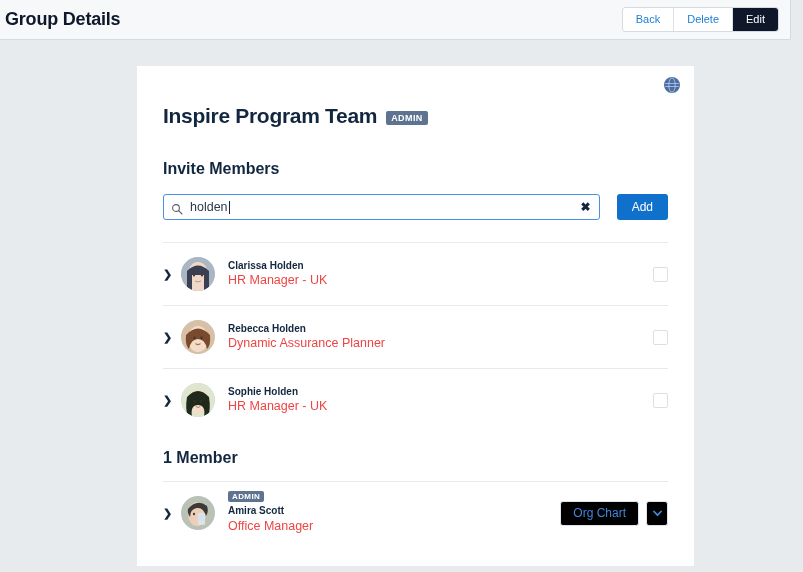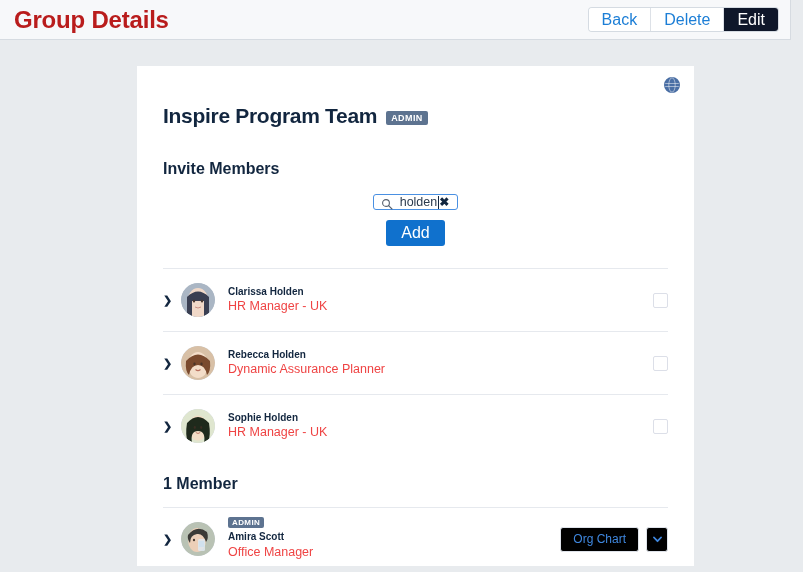--- a/index.html
+++ b/index.html
@@ -23,24 +23,24 @@
     width: 791px;
     height: 40px;
     background: #f7f8fa;
     border-bottom: 1px solid #d6dbe1;
     border-right: 1px solid #d6dbe1;
     box-sizing: border-box;
     display: flex;
     align-items: center;
   }
   .page-title {
-    font-size: 24px;
-    font-weight: bold;
-    color: #b91c1c;
-    margin-left: 14px;
+    font-size: 18px;
+    font-weight: bold;
+    color: #0f172a;
+    margin-left: 5px;
     letter-spacing: -0.2px;
     white-space: nowrap;
   }
   .topbar-actions {
     margin-left: auto;
     margin-right: 12px;
     display: flex;
     align-items: center;
   }
   .btn-group {
@@ -49,21 +49,21 @@
     border-radius: 3px;
     overflow: hidden;
     box-shadow: 0 0 0 1px #d5dbe2;
   }
   .btn-group .gbtn {
     background: #ffffff;
     border: none;
     border-right: 1px solid #dde1e7;
     color: #1c7ed6;
     font-family: "Liberation Sans", sans-serif;
-    font-size: 16px;
+    font-size: 11px;
     padding: 0 13px;
     height: 23px;
     line-height: 23px;
     cursor: pointer;
     white-space: nowrap;
   }
   .btn-group .gbtn:last-child { border-right: none; }
   .btn-group .gbtn.primary {
     background: #0f172a;
     color: #ffffff;
@@ -127,24 +127,22 @@
   .section-title {
     font-size: 16px;
     font-weight: bold;
     color: #12263f;
     margin-top: 32px;
   }
 
   
   .search-row {
     display: flex;
-    align-items: center;
     margin-top: 16px;
-    gap: 10px;
-    flex-direction: column;
+    gap: 17px;
   }
   .search-box {
     position: relative;
     flex: 1;
     height: 26px;
     border: 1px solid #4a90e2;
     border-radius: 3px;
     background: #ffffff;
     display: flex;
     align-items: center;
@@ -179,21 +177,21 @@
     font-weight: bold;
     cursor: pointer;
     line-height: 1;
   }
   .add-btn {
     background: #1071cd;
     color: #ffffff;
     border: none;
     border-radius: 3px;
     font-family: "Liberation Sans", sans-serif;
-    font-size: 16px;
+    font-size: 12px;
     height: 26px;
     padding: 0 15px;
     cursor: pointer;
   }
 
   
   .people-list {
     margin-top: 22px;
   }
   .person-row {

